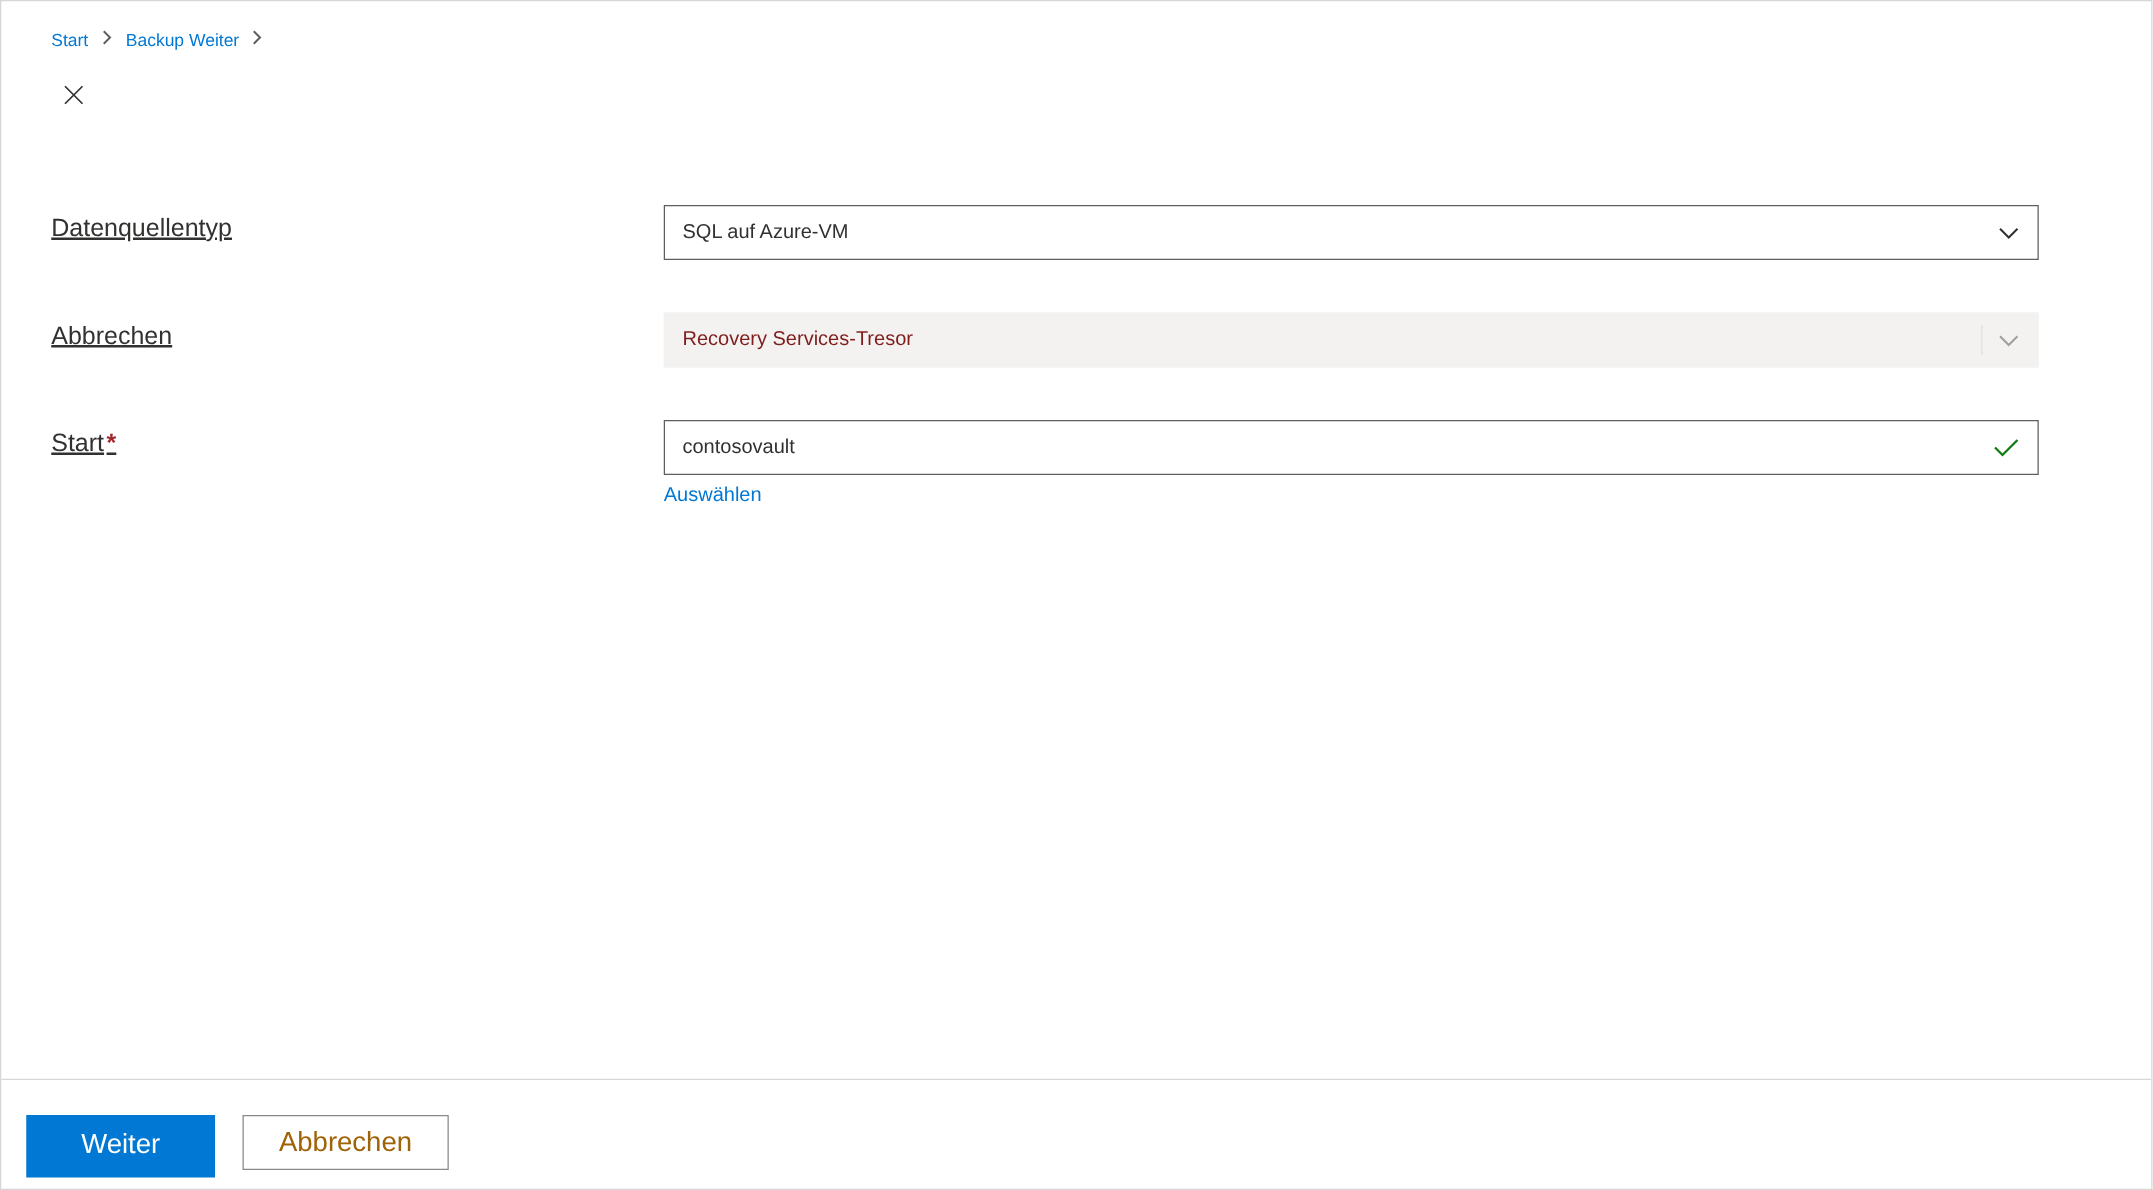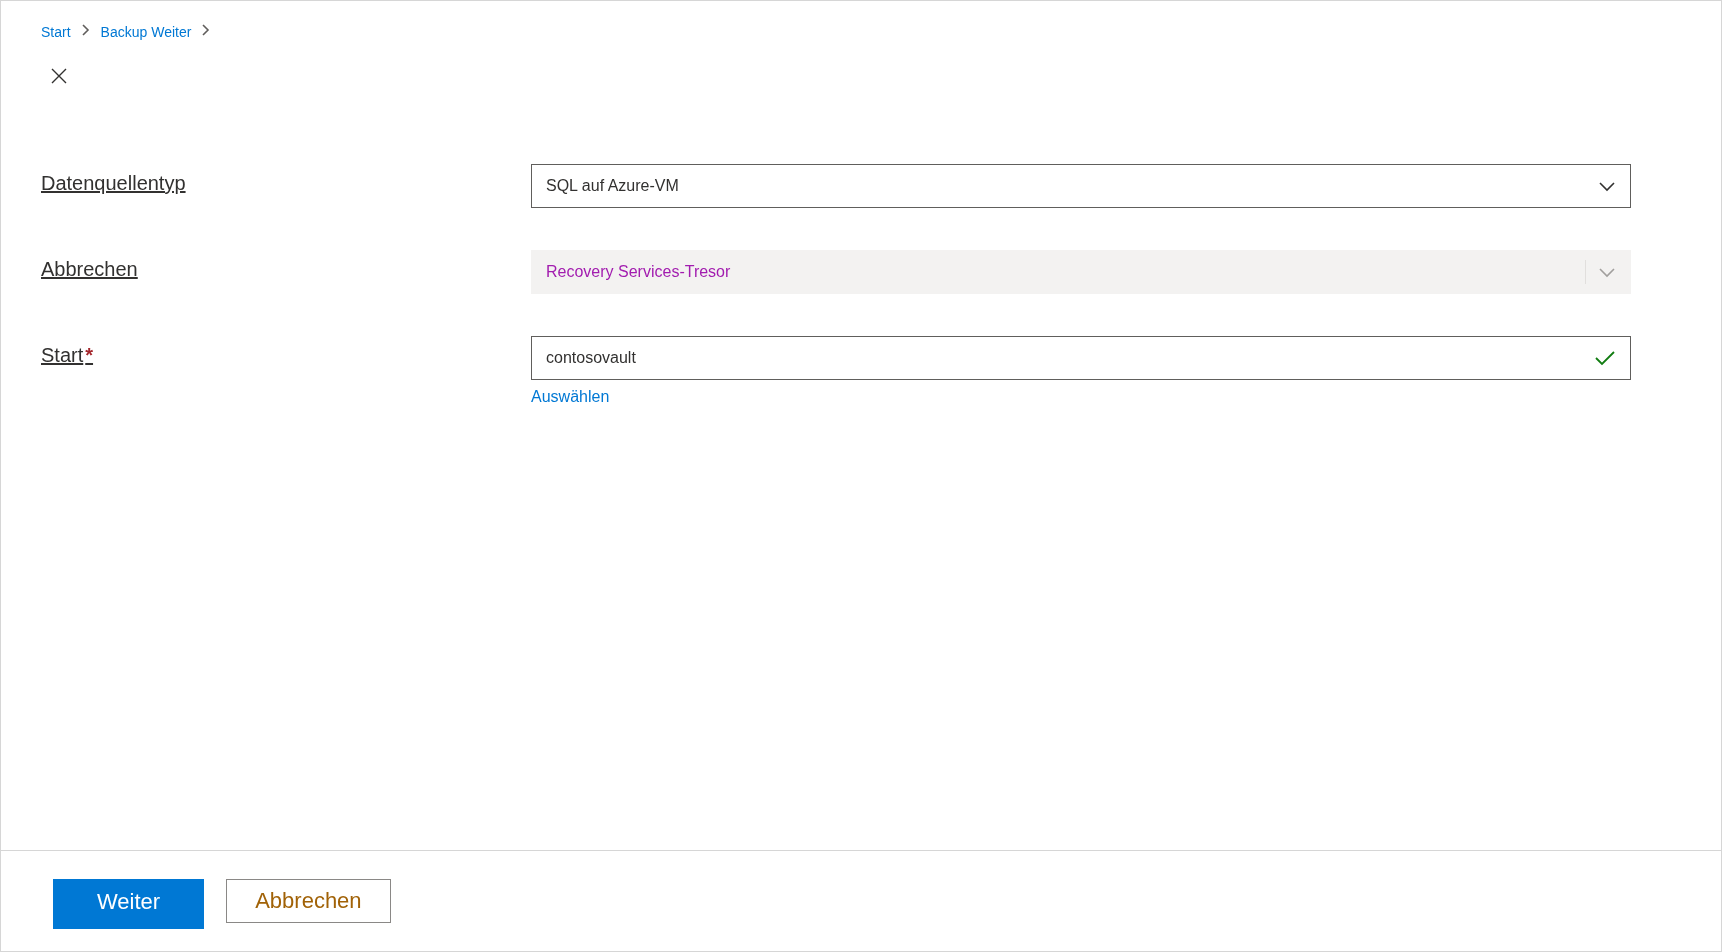--- a/index.html
+++ b/index.html
@@ -79,21 +79,21 @@
       border: 1px solid #605e5c;
       padding: 9px 14px;
       font-size: 16px;
       background: #ffffff;
       cursor: pointer;
       height: 44px;
     }
     .select-box.disabled {
       background: #f3f2f1;
       border-color: #f3f2f1;
-      color: #a21caf;
+      color: #7f1d1d;
       cursor: default;
       justify-content: space-between;
     }
     .select-box.disabled .chevron-box {
       border-left: 1px solid #e1dfdd;
       padding-left: 12px;
       margin-left: 8px;
       height: 100%;
       display: flex;
       align-items: center;
@@ -112,25 +112,25 @@
       cursor: pointer;
       display: inline-block;
       margin-top: 8px;
     }
     .footer-bar {
       position: absolute;
       bottom: 0;
       left: 0;
       right: 0;
       border-top: 1px solid #d6d6d6;
-      padding: 28px 40px 0 52px;
+      padding: 28px 40px 0 20px;
       display: flex;
       gap: 22px;
       align-items: flex-start;
-      height: 101px;
+      height: 88px;
     }
     .btn-primary {
       background: #0078d4;
       color: #ffffff;
       border: none;
       font-size: 22px;
       padding: 10px 44px 14px 44px;
       cursor: pointer;
       font-family: inherit;
     }

